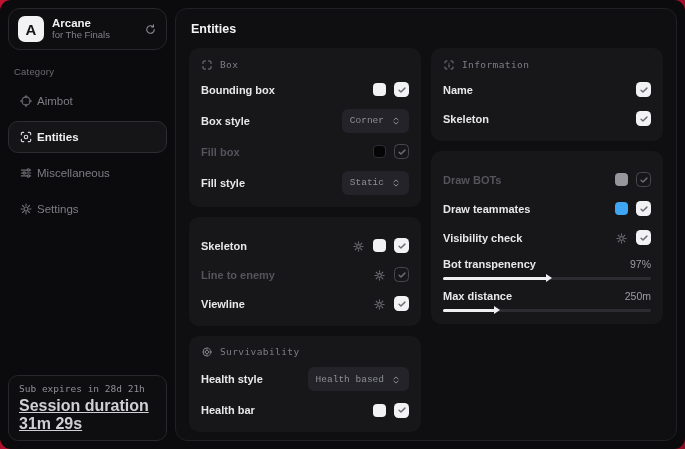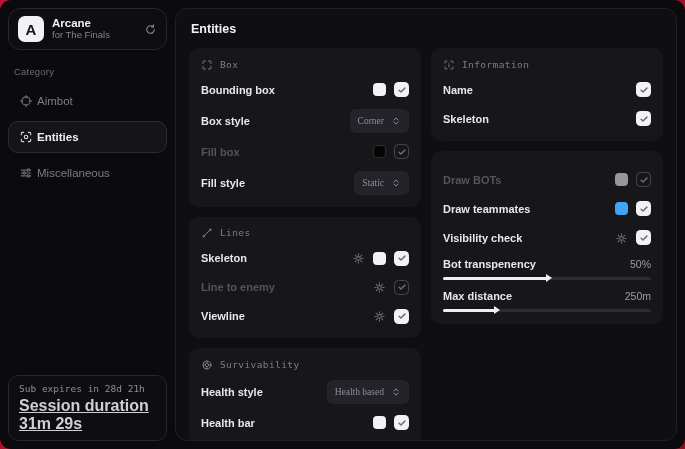--- a/index.html
+++ b/index.html
@@ -45,21 +45,21 @@
   .ctrls .ic { color:#6c6c74; }
 
   .swatch { width:13px; height:13px; border-radius:4px; cursor:pointer; }
   .swatch.dark { border:1px solid #2e2e34; }
 
   .cb { width:15px; height:15px; border-radius:4.5px; cursor:pointer; display:flex; align-items:center; justify-content:center; }
   .cb.on { background:#f2f2f4; color:#1b1b1e; }
   .cb.off { border:1.5px solid #47474e; background:transparent; color:transparent; }
 
   .dd { display:flex; align-items:center; gap:7px; background:#232329; border-radius:6px; padding:3px 8px; cursor:pointer; }
-  .dd-val { font-family:Liberation Serif, serif; font-size:9.5px; color:#8e8e96; }
+  .dd-val { font-family:Liberation Mono, monospace; font-size:9.5px; color:#8e8e96; }
   .dd .ic { color:#8e8e96; }
 
   .slider-row { margin-top:10px; }
   .slider-top { display:flex; align-items:center; justify-content:space-between; }
   .slider-val { font-size:10.5px; color:#9b9ba2; }
   .track { position:relative; height:3px; background:#2c2c31; border-radius:2px; margin-top:7px; cursor:pointer; }
   .fill { position:relative; height:3px; background:#f0f0f2; border-radius:2px; }
   .fill::after { content:""; position:absolute; right:-5px; top:-2.5px; border-top:4px solid transparent; border-bottom:4px solid transparent; border-left:6px solid #f0f0f2; }
 </style>
 </head>
@@ -151,20 +151,26 @@
                 <use href="#i-scan"></use>
               </svg></span>
           <span>Entities</span>
         </div>
         <div class="nav-item">
           <span><svg class="ic" width="14" height="14" viewBox="0 0 24 24">
                 <use href="#i-sliders"></use>
               </svg></span>
           <span>Miscellaneous</span>
         </div>
+        <div class="nav-item">
+          <span><svg class="ic" width="14" height="14" viewBox="0 0 24 24">
+                <use href="#i-gear"></use>
+              </svg></span>
+          <span>Settings</span>
+        </div>
       </div>
 
       <div class="sidebar-spacer"></div>
 
       <div class="sub-card">
         <div class="sub-line1">Sub expires in 28d 21h</div>
         <div class="sub-line2">Session duration 31m 29s</div>
       </div>
     </div>
 
@@ -218,26 +224,20 @@
               <span class="dd">
                 <span class="dd-val">Static</span>
                 <span><svg class="ic" width="10" height="10" viewBox="0 0 24 24">
                       <use href="#i-updown"></use>
                     </svg></span>
               </span>
             </div>
           </div>
 
           <div class="card">
-            <div class="card-head">
-              <span><svg class="ic" width="12" height="12" viewBox="0 0 24 24">
-                    <use href="#i-line"></use>
-                  </svg></span>
-              <span>Lines</span>
-            </div>
             <div class="row">
               <span class="row-label">Skeleton</span>
               <span class="ctrls">
                 <span><svg class="ic" width="13" height="13" viewBox="0 0 24 24">
                       <use href="#i-gear"></use>
                     </svg></span>
                 <span class="swatch" style="background: rgb(242, 242, 244);"></span>
                 <span class="cb on">
                     <svg class="ic" width="10" height="10" viewBox="0 0 24 24">
                       <use href="#i-check"></use>
@@ -367,21 +367,21 @@
                     <svg class="ic" width="10" height="10" viewBox="0 0 24 24">
                       <use href="#i-check"></use>
                     </svg>
                   </span>
               </span>
             </div>
 
             <div class="slider-row">
               <div class="slider-top">
                 <span class="row-label">Bot transpenency</span>
-                <span class="slider-val">50%</span>
+                <span class="slider-val">97%</span>
               </div>
               <div class="track">
                 <div class="fill" style="width: 50%;"></div>
               </div>
             </div>
 
             <div class="slider-row">
               <div class="slider-top">
                 <span class="row-label">Max distance</span>
                 <span class="slider-val">250m</span>

